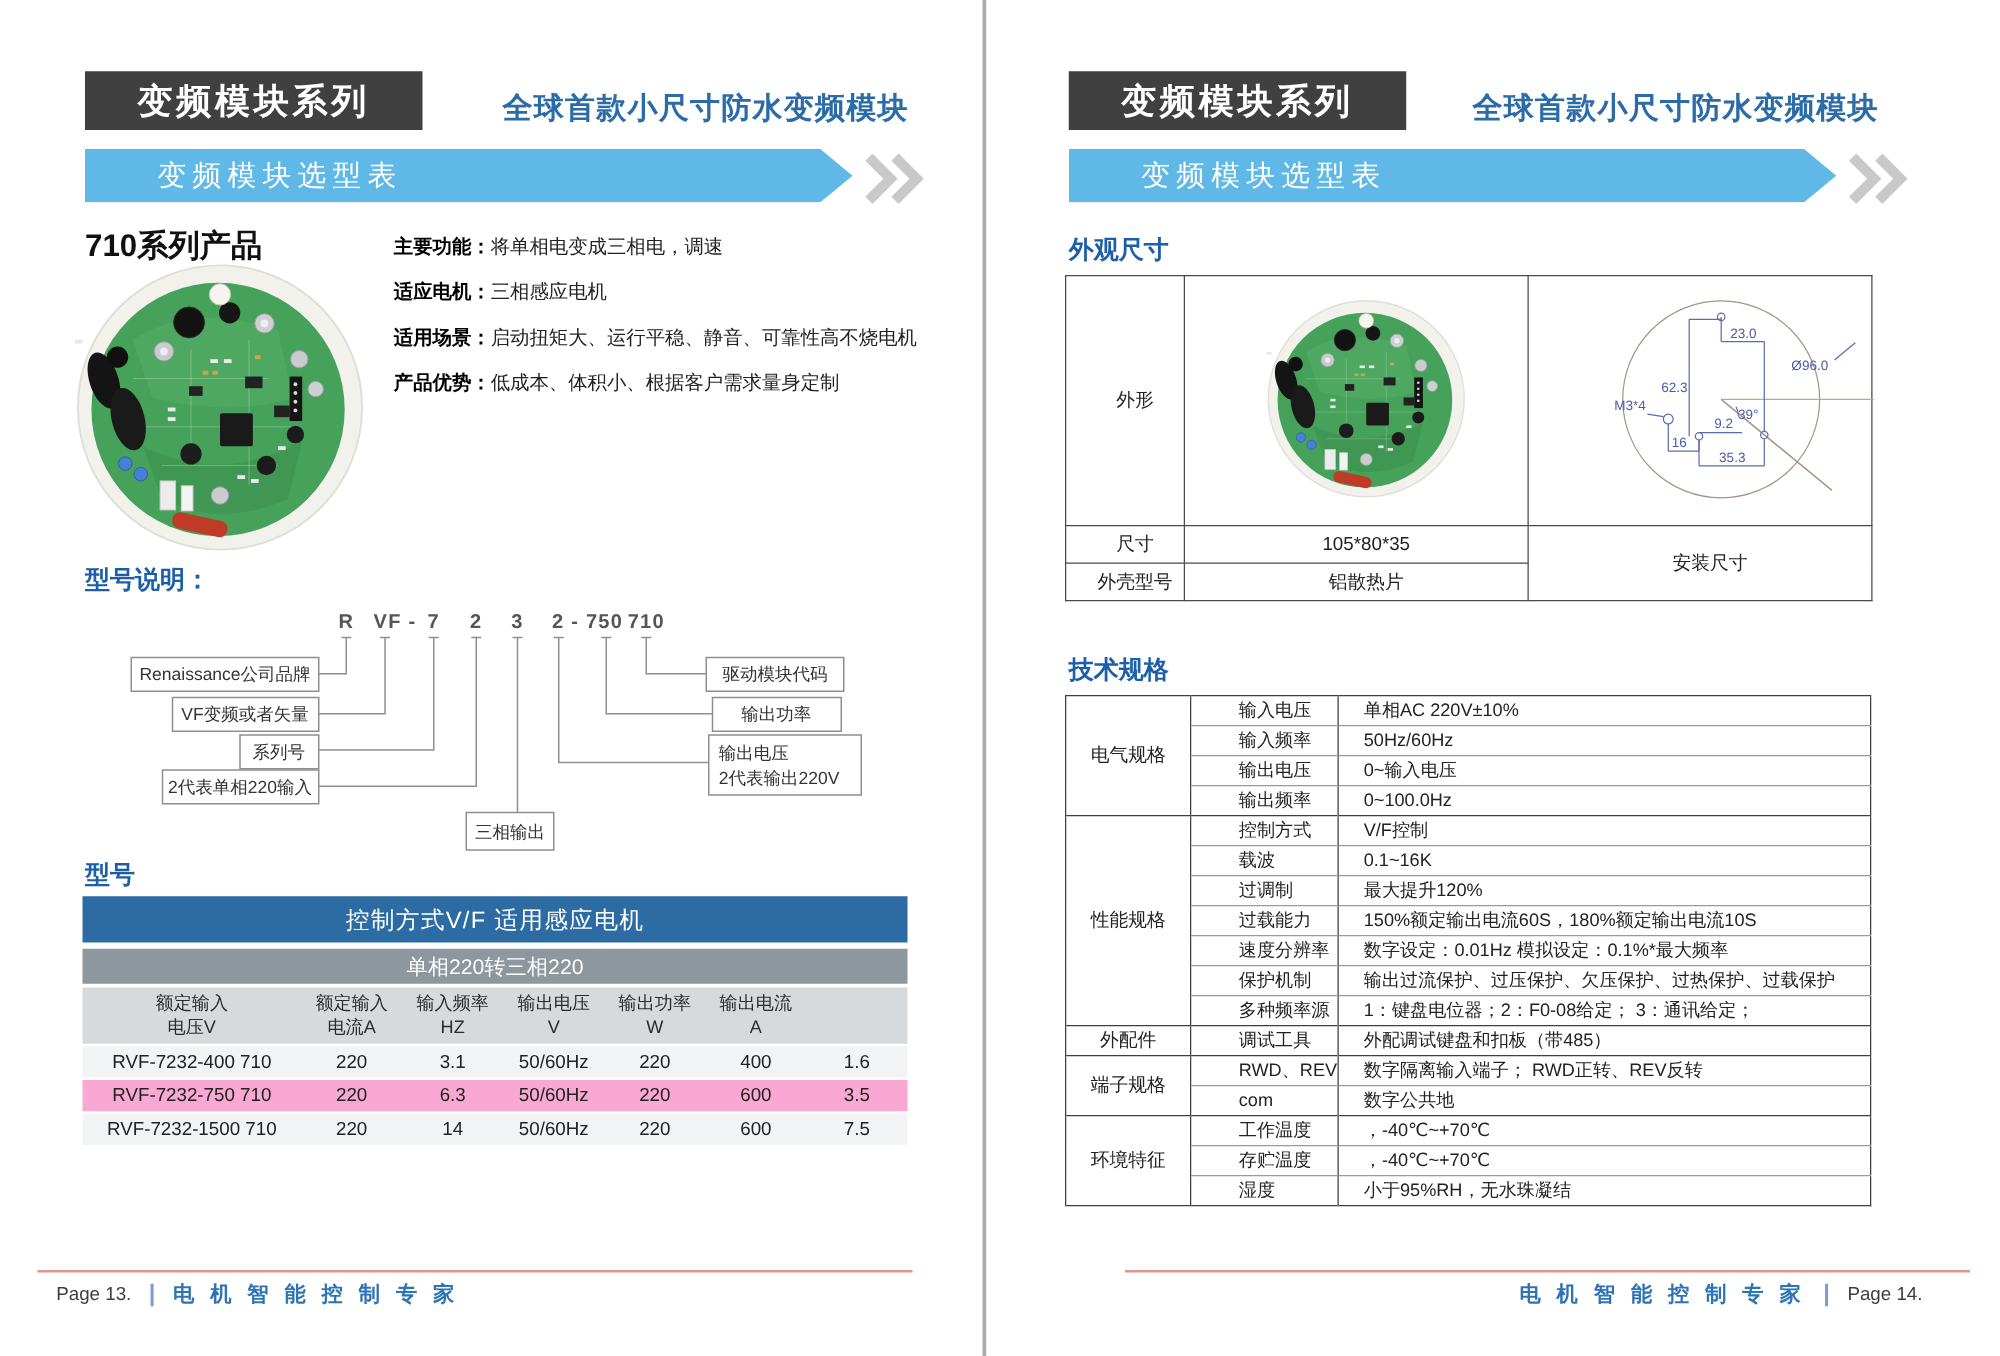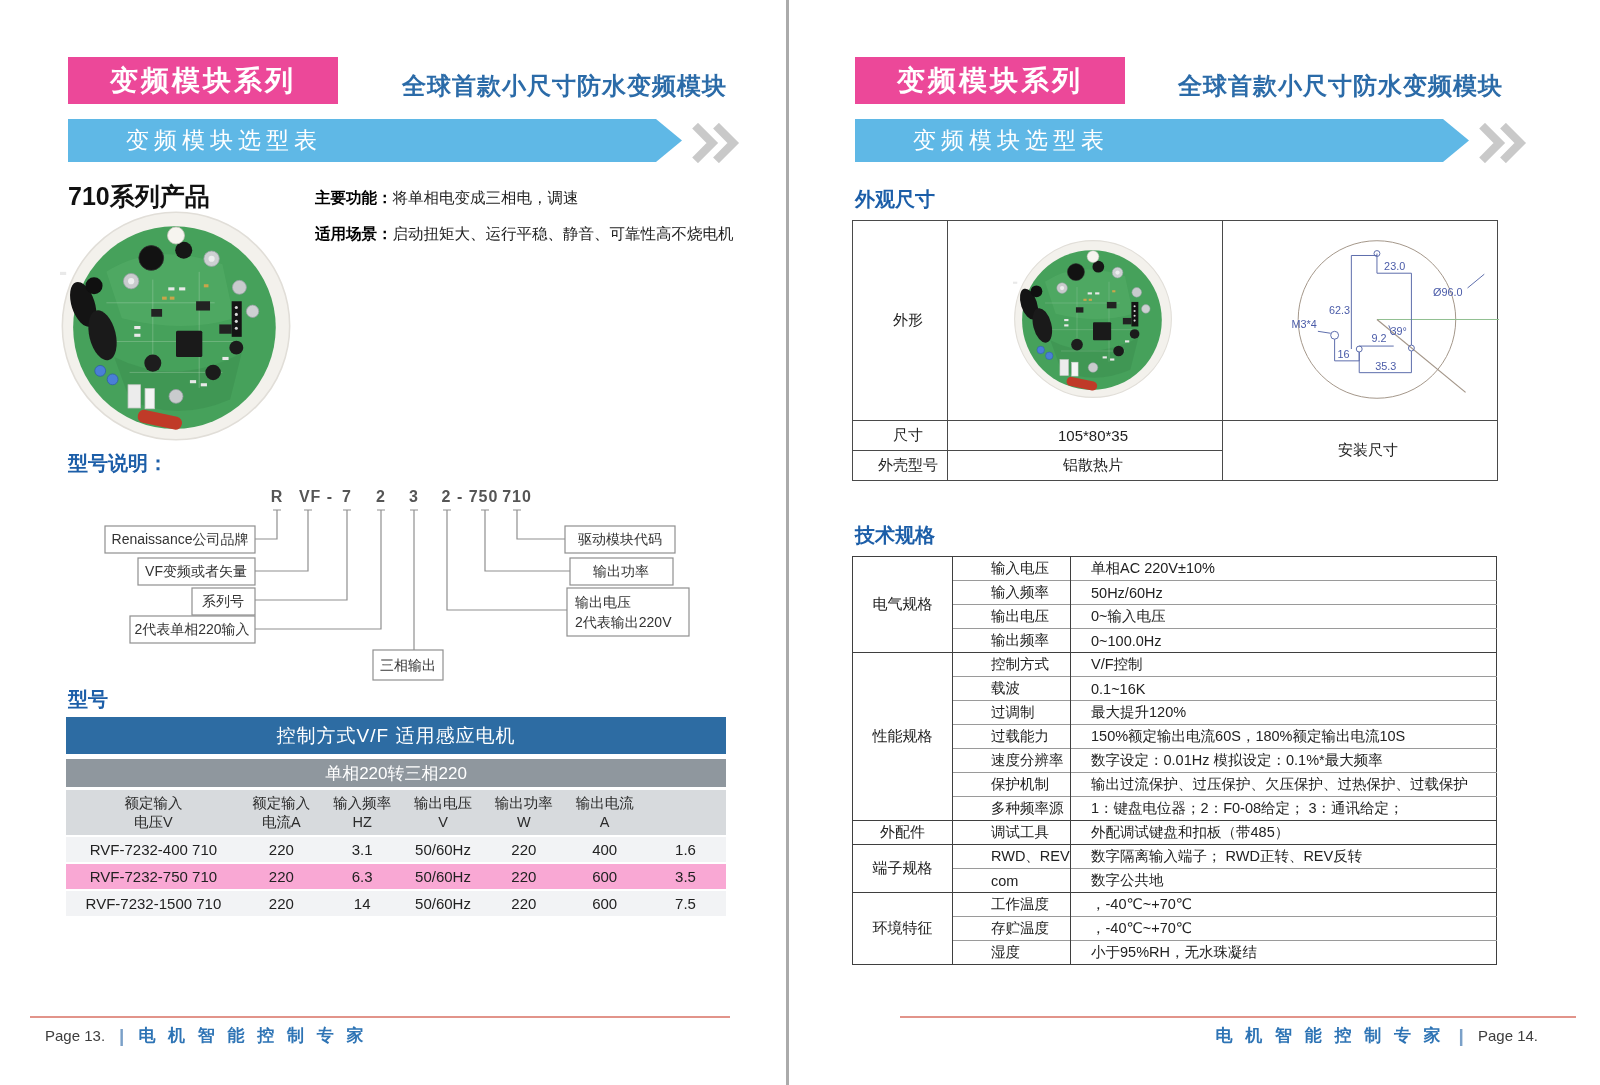--- a/index.html
+++ b/index.html
@@ -5,21 +5,21 @@
   * { margin:0; padding:0; box-sizing:border-box; }
   body { background:#fff; }
   .canvas { position:relative; width:1600px; height:1085px; background:#ffffff; overflow:hidden;
             font-family:"Liberation Sans","DejaVu Sans",sans-serif; }
   .page { position:absolute; top:0; height:100%; }
   .page-left { left:0; width:784px; }
   .page-right { left:790px; width:810px; }
   .divider { position:absolute; left:786px; top:0; width:3px; height:100%; background:#ababab; }
 
   
-  .badge { position:absolute; top:57px; width:270px; height:47px; background:#ec4899; color:#fff;
+  .badge { position:absolute; top:57px; width:270px; height:47px; background:#404040; color:#fff;
            font-size:28px; font-weight:bold; letter-spacing:3px;
            display:flex; align-items:center; justify-content:center; }
   .page-left .badge { left:68px; } .page-right .badge { left:65px; }
   .tagline { position:absolute; top:70px; font-size:24px; font-weight:bold; color:#2b6ba8; letter-spacing:1px; }
   .page-left .tagline { right:57px; } .page-right .tagline { right:97px; }
   .banner { position:absolute; top:119px; width:614px; height:43px; background:#5fb8e6; color:#fff;
             font-size:23px; letter-spacing:5px; display:flex; align-items:center; padding-left:58px;
             clip-path:polygon(0 0, calc(100% - 26px) 0, 100% 50%, calc(100% - 26px) 100%, 0 100%); }
   .page-left .banner { left:68px; } .page-right .banner { left:65px; }
   .chevrons { position:absolute; top:123px; width:52px; height:40px; }
@@ -170,21 +170,23 @@
     </svg>
 
     <div class="prod-title">710系列产品</div>
 
     <svg class="pcb-large" viewBox="0 0 300 300">
       <use href="#pcbArt"></use>
     </svg>
 
     <div class="specs">
       <div class="spec-line"><b>主要功能：</b><span>将单相电变成三相电，调速</span></div>
+      <div class="spec-line"><b>适应电机：</b><span>三相感应电机</span></div>
       <div class="spec-line"><b>适用场景：</b><span>启动扭矩大、运行平稳、静音、可靠性高不烧电机</span></div>
+      <div class="spec-line"><b>产品优势：</b><span>低成本、体积小、根据客户需求量身定制</span></div>
     </div>
 
     <div class="sec-title t-modelexp">型号说明：</div>
 
     <svg class="model-diagram" viewBox="0 0 650 200">
       <text class="code" x="215" y="14">R</text>
       <text class="code" x="254" y="14">VF -</text>
       <text class="code" x="285" y="14">7</text>
       <text class="code" x="319" y="14">2</text>
       <text class="code" x="352" y="14">3</text>

